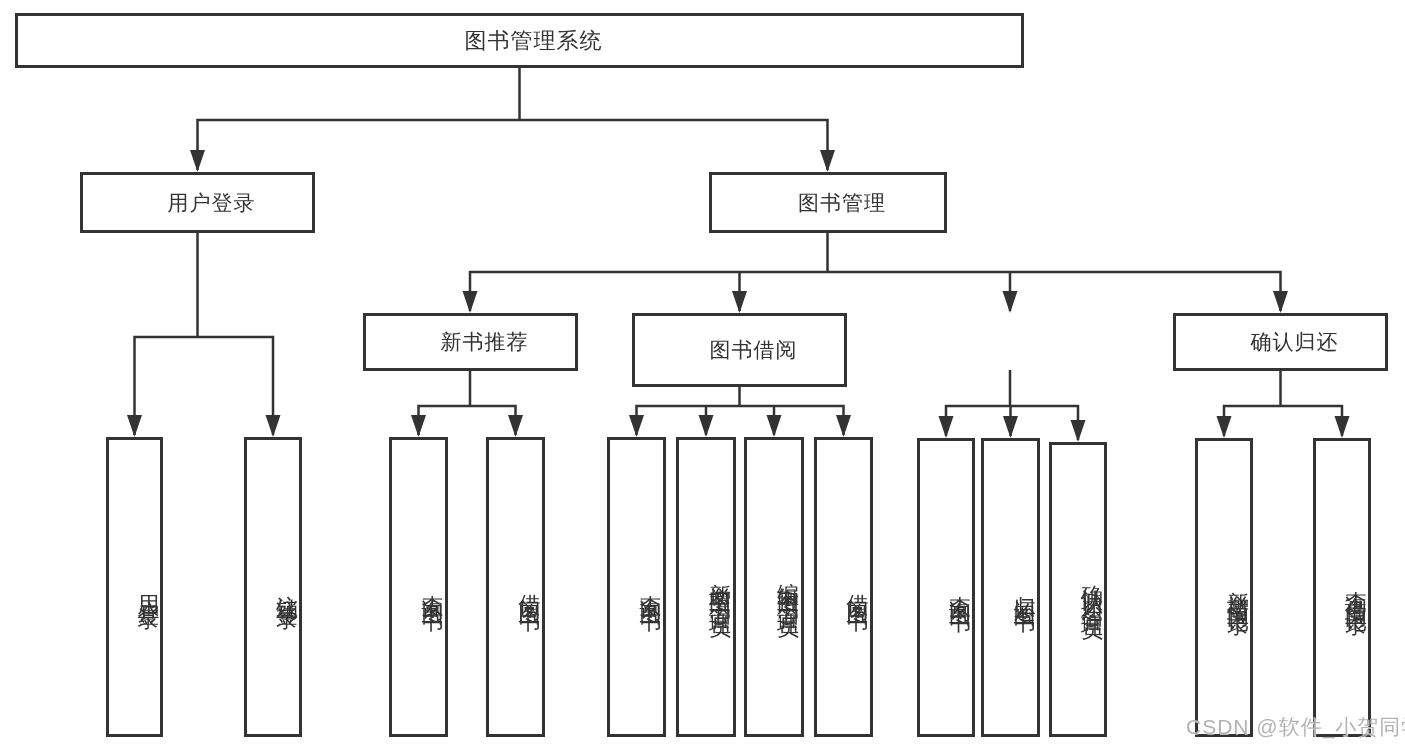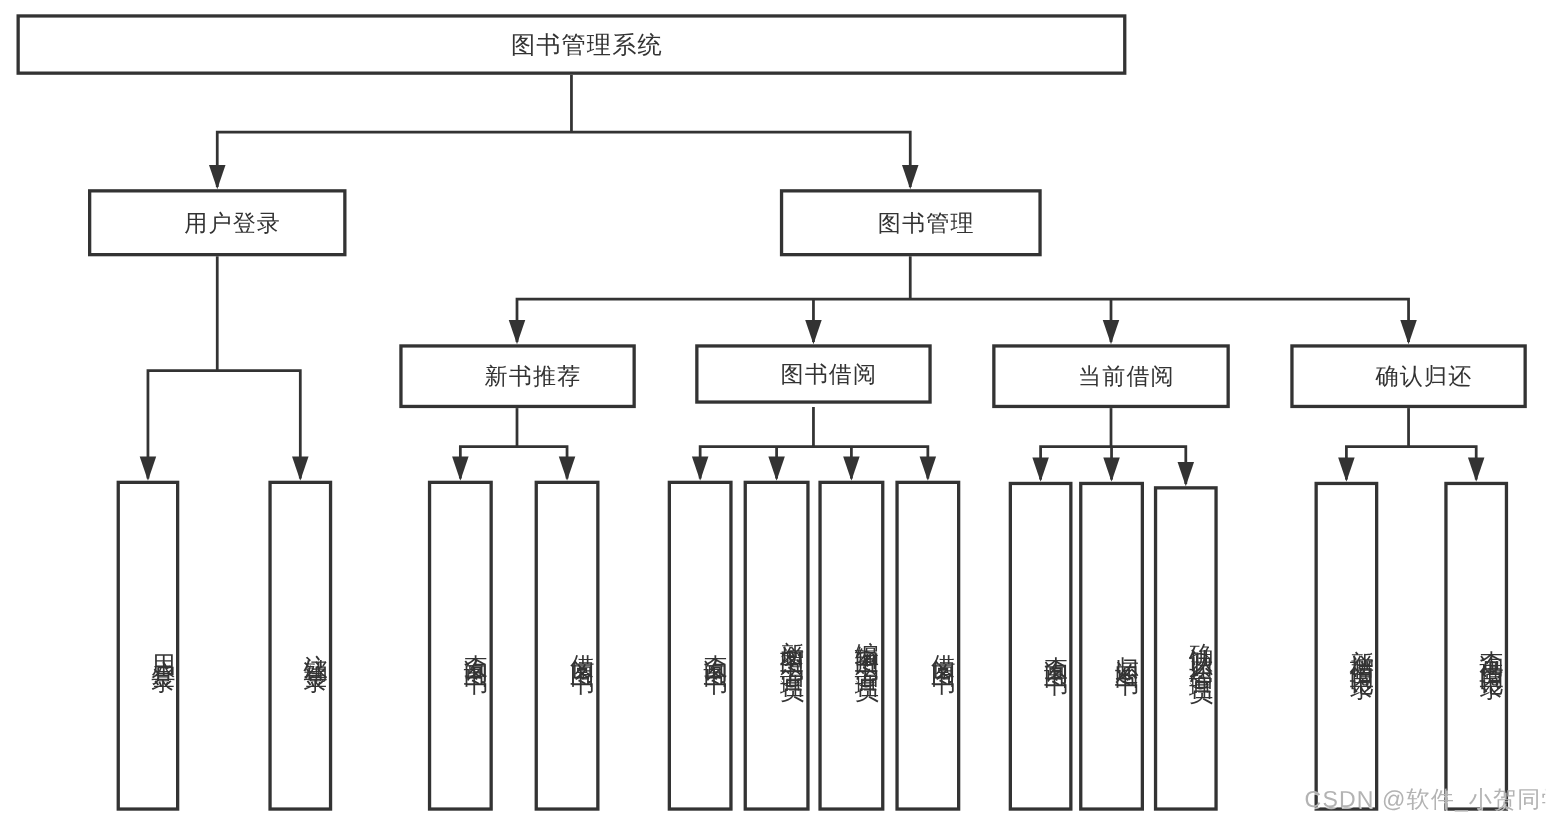--- a/index.html
+++ b/index.html
@@ -90,22 +90,21 @@
       <use href="#ah" transform="translate(1342,438)"></use>
     </g>
   </svg>
 
   <div class="node h title" style="left:15px;top:13px;width:1009px;height:55px">图书管理系统</div>
 
   <div class="node h" style="left:80px;top:172px;width:235px;height:61px">用户登录</div>
   <div class="node h" style="left:709px;top:172px;width:238px;height:61px">图书管理</div>
 
   <div class="node h" style="left:363px;top:313px;width:215px;height:58px">新书推荐</div>
-  <div class="node h" style="left:632px;top:313px;width:215px;height:54px">图书借阅</div>
-  <div class="node h" style="left:902px;top:313px;width:216px;height:58px">当前借阅</div>
+  <div class="node h" style="left:632px;top:313px;width:215px;height:74px">图书借阅</div>
   <div class="node h" style="left:1173px;top:313px;width:215px;height:58px">确认归还</div>
 
   <div class="node v" style="left:106px;top:437px;width:57px;height:300px">用户登录</div>
   <div class="node v" style="left:244px;top:437px;width:58px;height:300px">注销登录</div>
 
   <div class="node v" style="left:389px;top:437px;width:59px;height:300px">查询图书</div>
   <div class="node v" style="left:486px;top:437px;width:59px;height:300px">借阅图书</div>
 
   <div class="node v" style="left:607px;top:437px;width:59px;height:300px">查询图书</div>
   <div class="node v" style="left:676px;top:437px;width:60px;height:300px">新增图书（管理员）</div>

